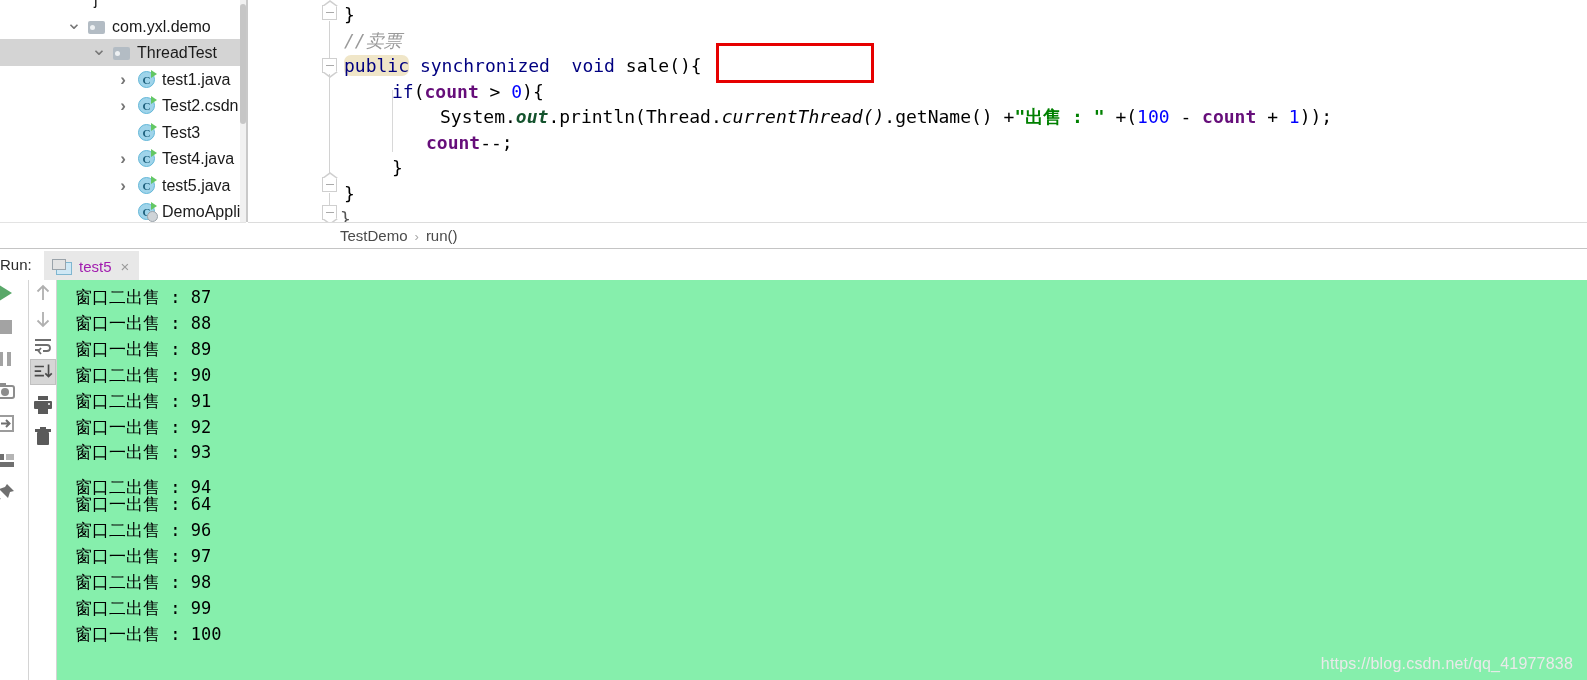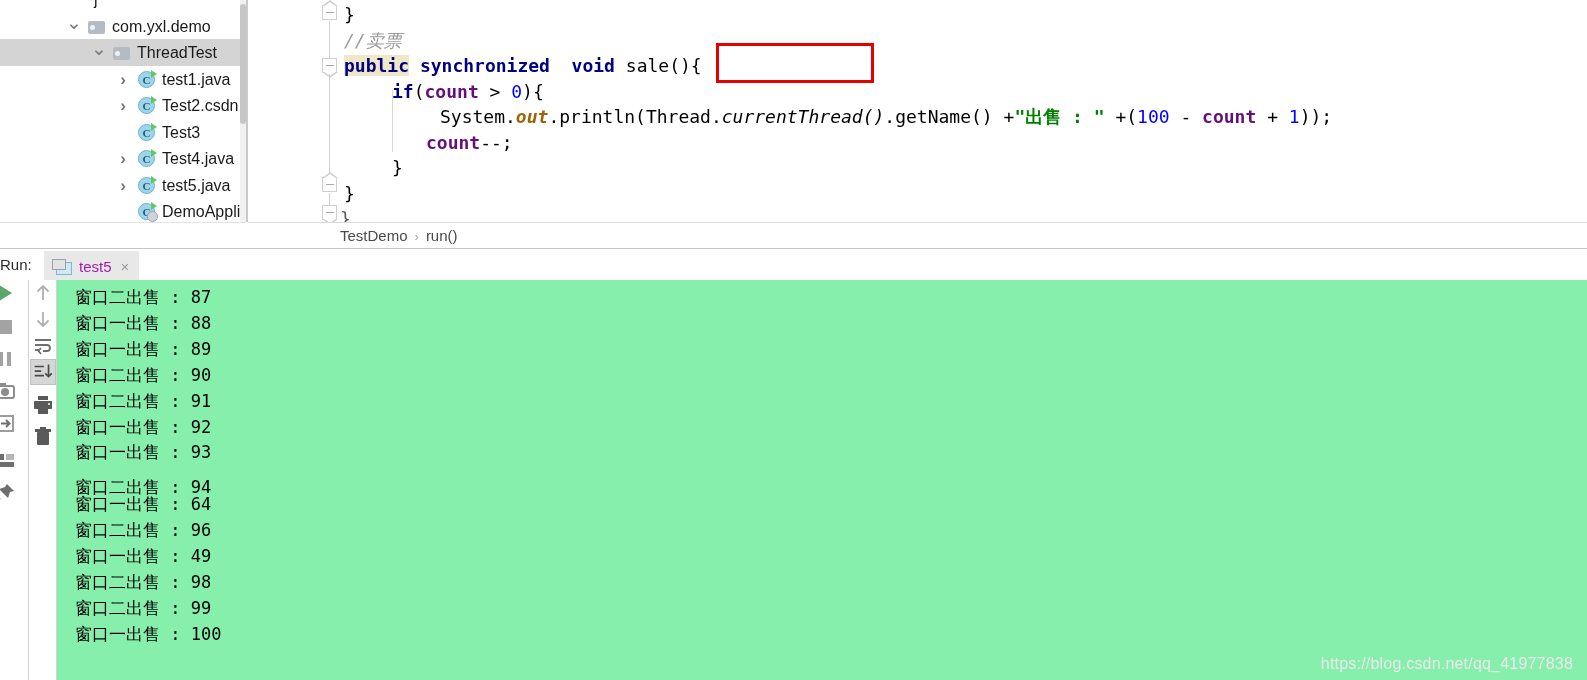--- a/index.html
+++ b/index.html
@@ -125,25 +125,25 @@
   }
   #code-area{
     position:absolute; left:96px; top:0; width:1243px; height:222px;
   }
   .code-line{
     position:absolute; left:0; height:25.5px; line-height:25.5px;
     white-space:pre; font-size:18px;
     font-family:"DejaVu Sans Mono", monospace;
     color:#000000;
   }
-  .kw{ color:#000080; font-weight:bold; }
+  .kw{ color:#000080; font-weight:normal;border-radius:7px; }
   .num{ color:#0000ff; }
   .str{ color:#008000; font-weight:bold; }
   .fld{ color:#660e7a; font-weight:bold; }
-  .stc{ color:#a16207; font-weight:bold; font-style:italic; }
+  .stc{ color:#14532d; font-weight:bold; font-style:italic; }
   .cmt{ color:#9a9a9a; font-style:italic; }
   .hl { background:#f0e6c8; }
   .indent-guide{
     position:absolute; width:1px; background:#d8d8d8;
   }
   
   #red-annotation{
     position:absolute; left:468px; top:43px; width:158px; height:40px;
     border:3px solid #e60000; background:transparent; pointer-events:none;
   }
@@ -451,21 +451,21 @@
         <div class="con-line" style="top: 4px;">窗口二出售 : 87</div>
         <div class="con-line" style="top: 29.9px;">窗口一出售 : 88</div>
         <div class="con-line" style="top: 55.8px;">窗口一出售 : 89</div>
         <div class="con-line" style="top: 81.7px;">窗口二出售 : 90</div>
         <div class="con-line" style="top: 107.6px;">窗口二出售 : 91</div>
         <div class="con-line" style="top: 133.5px;">窗口一出售 : 92</div>
         <div class="con-line" style="top: 159.4px;">窗口一出售 : 93</div>
         <div class="con-line" style="top: 194px;">窗口二出售 : 94</div>
         <div class="con-line" style="top: 211.2px;">窗口一出售 : 64</div>
         <div class="con-line" style="top: 237.1px;">窗口二出售 : 96</div>
-        <div class="con-line" style="top: 263px;">窗口一出售 : 49</div>
+        <div class="con-line" style="top: 263px;">窗口一出售 : 97</div>
         <div class="con-line" style="top: 288.9px;">窗口二出售 : 98</div>
         <div class="con-line" style="top: 314.8px;">窗口二出售 : 99</div>
         <div class="con-line" style="top: 340.7px;">窗口一出售 : 100</div>
       </div>
 
     <div id="watermark">https://blog.csdn.net/qq_41977838</div>
   </div>
 </div>
 
 </body></html>

